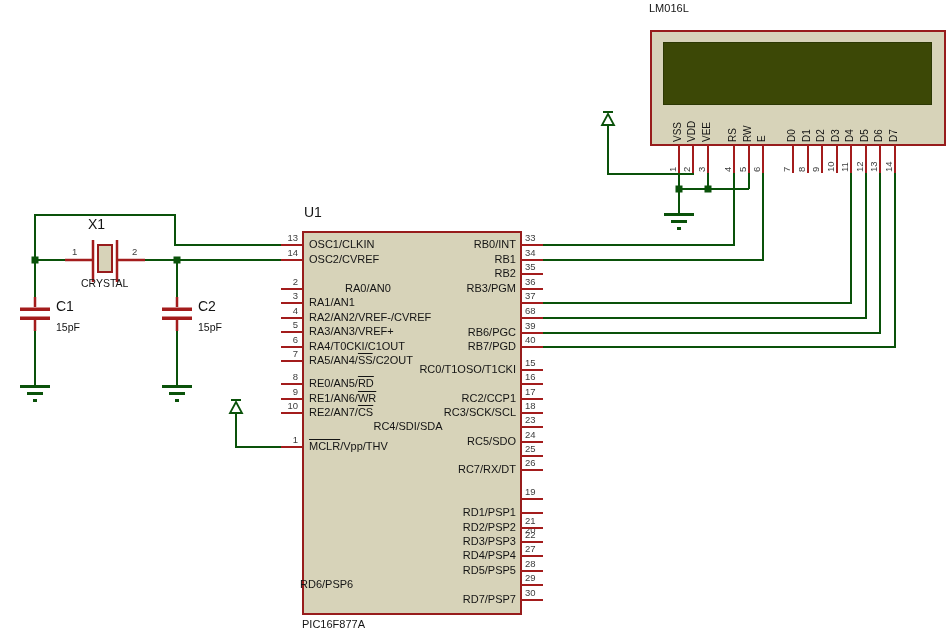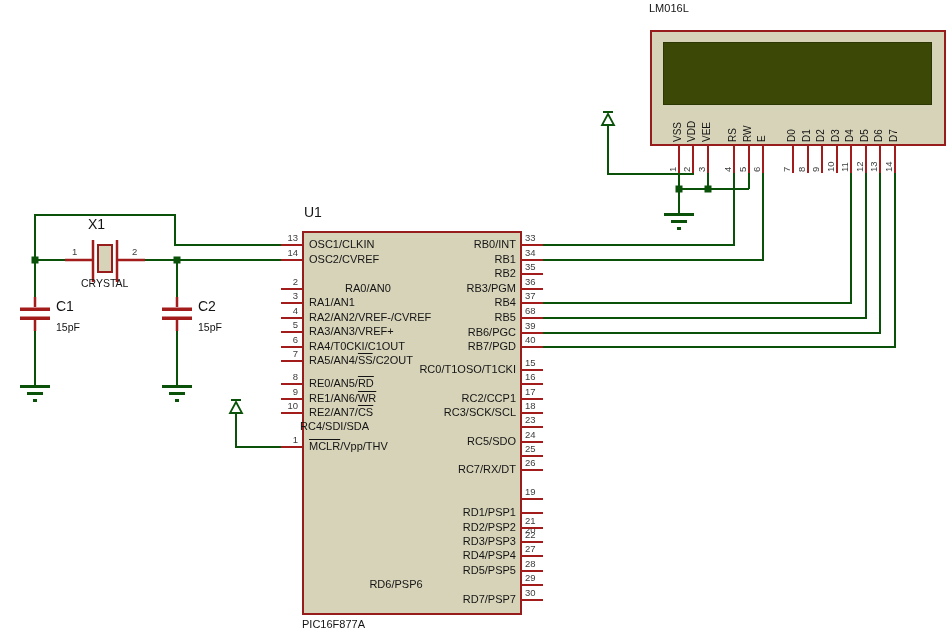--- a/index.html
+++ b/index.html
@@ -150,44 +150,42 @@
       <div class="pnum" style="left: 525px; top: 247px;">34</div>
       <div class="plabel" style="left: 300px; top: 253px; width: 216px; text-align: right;"><span>RB1</span></div>
       <div class="stub" style="left: 520px; top: 272.75px; width: 23px; height: 2.5px;"></div>
       <div class="pnum" style="left: 525px; top: 261px;">35</div>
       <div class="plabel" style="left: 300px; top: 267px; width: 216px; text-align: right;"><span>RB2</span></div>
       <div class="stub" style="left: 520px; top: 287.75px; width: 23px; height: 2.5px;"></div>
       <div class="pnum" style="left: 525px; top: 276px;">36</div>
       <div class="plabel" style="left: 300px; top: 282px; width: 216px; text-align: right;"><span>RB3/PGM</span></div>
       <div class="stub" style="left: 520px; top: 301.75px; width: 23px; height: 2.5px;"></div>
       <div class="pnum" style="left: 525px; top: 290px;">37</div>
-      <div class="plabel" style="left: 300px; top: 296px; width: 216px; text-align: right;"><span>RB4</span></div>
       <div class="stub" style="left: 520px; top: 316.75px; width: 23px; height: 2.5px;"></div>
       <div class="pnum" style="left: 525px; top: 305px;">68</div>
-      <div class="plabel" style="left: 300px; top: 311px; width: 216px; text-align: right;"><span>RB5</span></div>
       <div class="stub" style="left: 520px; top: 331.75px; width: 23px; height: 2.5px;"></div>
       <div class="pnum" style="left: 525px; top: 320px;">39</div>
       <div class="plabel" style="left: 300px; top: 326px; width: 216px; text-align: right;"><span>RB6/PGC</span></div>
       <div class="stub" style="left: 520px; top: 345.75px; width: 23px; height: 2.5px;"></div>
       <div class="pnum" style="left: 525px; top: 334px;">40</div>
       <div class="plabel" style="left: 300px; top: 340px; width: 216px; text-align: right;"><span>RB7/PGD</span></div>
       <div class="stub" style="left: 520px; top: 368.75px; width: 23px; height: 2.5px;"></div>
       <div class="pnum" style="left: 525px; top: 357px;">15</div>
       <div class="plabel" style="left: 300px; top: 363px; width: 216px; text-align: right;"><span>RC0/T1OSO/T1CKI</span></div>
       <div class="stub" style="left: 520px; top: 382.75px; width: 23px; height: 2.5px;"></div>
       <div class="pnum" style="left: 525px; top: 371px;">16</div>
       <div class="stub" style="left: 520px; top: 397.75px; width: 23px; height: 2.5px;"></div>
       <div class="pnum" style="left: 525px; top: 386px;">17</div>
       <div class="plabel" style="left: 300px; top: 392px; width: 216px; text-align: right;"><span>RC2/CCP1</span></div>
       <div class="stub" style="left: 520px; top: 411.75px; width: 23px; height: 2.5px;"></div>
       <div class="pnum" style="left: 525px; top: 400px;">18</div>
       <div class="plabel" style="left: 300px; top: 406px; width: 216px; text-align: right;"><span>RC3/SCK/SCL</span></div>
       <div class="stub" style="left: 520px; top: 425.75px; width: 23px; height: 2.5px;"></div>
       <div class="pnum" style="left: 525px; top: 414px;">23</div>
-      <div class="plabel" style="left: 300px; top: 420px; width: 216px; text-align: left;"><span>RC4/SDI/SDA</span></div>
+      <div class="plabel" style="left: 300px; top: 420px; width: 216px; text-align: center;"><span>RC4/SDI/SDA</span></div>
       <div class="stub" style="left: 520px; top: 440.75px; width: 23px; height: 2.5px;"></div>
       <div class="pnum" style="left: 525px; top: 429px;">24</div>
       <div class="plabel" style="left: 300px; top: 435px; width: 216px; text-align: right;"><span>RC5/SDO</span></div>
       <div class="stub" style="left: 520px; top: 454.75px; width: 23px; height: 2.5px;"></div>
       <div class="pnum" style="left: 525px; top: 443px;">25</div>
       <div class="stub" style="left: 520px; top: 468.75px; width: 23px; height: 2.5px;"></div>
       <div class="pnum" style="left: 525px; top: 457px;">26</div>
       <div class="plabel" style="left: 300px; top: 463px; width: 216px; text-align: right;"><span>RC7/RX/DT</span></div>
       <div class="stub" style="left: 520px; top: 497.75px; width: 23px; height: 2.5px;"></div>
       <div class="pnum" style="left: 525px; top: 486px;">19</div>
@@ -201,21 +199,21 @@
       <div class="pnum" style="left: 525px; top: 529px;">22</div>
       <div class="plabel" style="left: 300px; top: 535px; width: 216px; text-align: right;"><span>RD3/PSP3</span></div>
       <div class="stub" style="left: 520px; top: 554.75px; width: 23px; height: 2.5px;"></div>
       <div class="pnum" style="left: 525px; top: 543px;">27</div>
       <div class="plabel" style="left: 300px; top: 549px; width: 216px; text-align: right;"><span>RD4/PSP4</span></div>
       <div class="stub" style="left: 520px; top: 569.75px; width: 23px; height: 2.5px;"></div>
       <div class="pnum" style="left: 525px; top: 558px;">28</div>
       <div class="plabel" style="left: 300px; top: 564px; width: 216px; text-align: right;"><span>RD5/PSP5</span></div>
       <div class="stub" style="left: 520px; top: 583.75px; width: 23px; height: 2.5px;"></div>
       <div class="pnum" style="left: 525px; top: 572px;">29</div>
-      <div class="plabel" style="left: 288px; top: 578px; width: 216px; text-align: center;"><span>RD6/PSP6</span></div>
+      <div class="plabel" style="left: 300px; top: 578px; width: 216px; text-align: left;"><span>RD6/PSP6</span></div>
       <div class="stub" style="left: 520px; top: 598.75px; width: 23px; height: 2.5px;"></div>
       <div class="pnum" style="left: 525px; top: 587px;">30</div>
       <div class="plabel" style="left: 300px; top: 593px; width: 216px; text-align: right;"><span>RD7/PSP7</span></div>
       <div class="stub" style="left: 677.75px; top: 144px; width: 2.5px; height: 29px;"></div>
       <div class="vnum" style="left: 668px; top: 172px;">1</div>
       <div class="vtext" style="left: 672px; top: 142px;">VSS</div>
       <div class="stub" style="left: 691.75px; top: 144px; width: 2.5px; height: 29px;"></div>
       <div class="vnum" style="left: 682px; top: 172px;">2</div>
       <div class="vtext" style="left: 686px; top: 142px;">VDD</div>
       <div class="stub" style="left: 706.75px; top: 144px; width: 2.5px; height: 29px;"></div>

